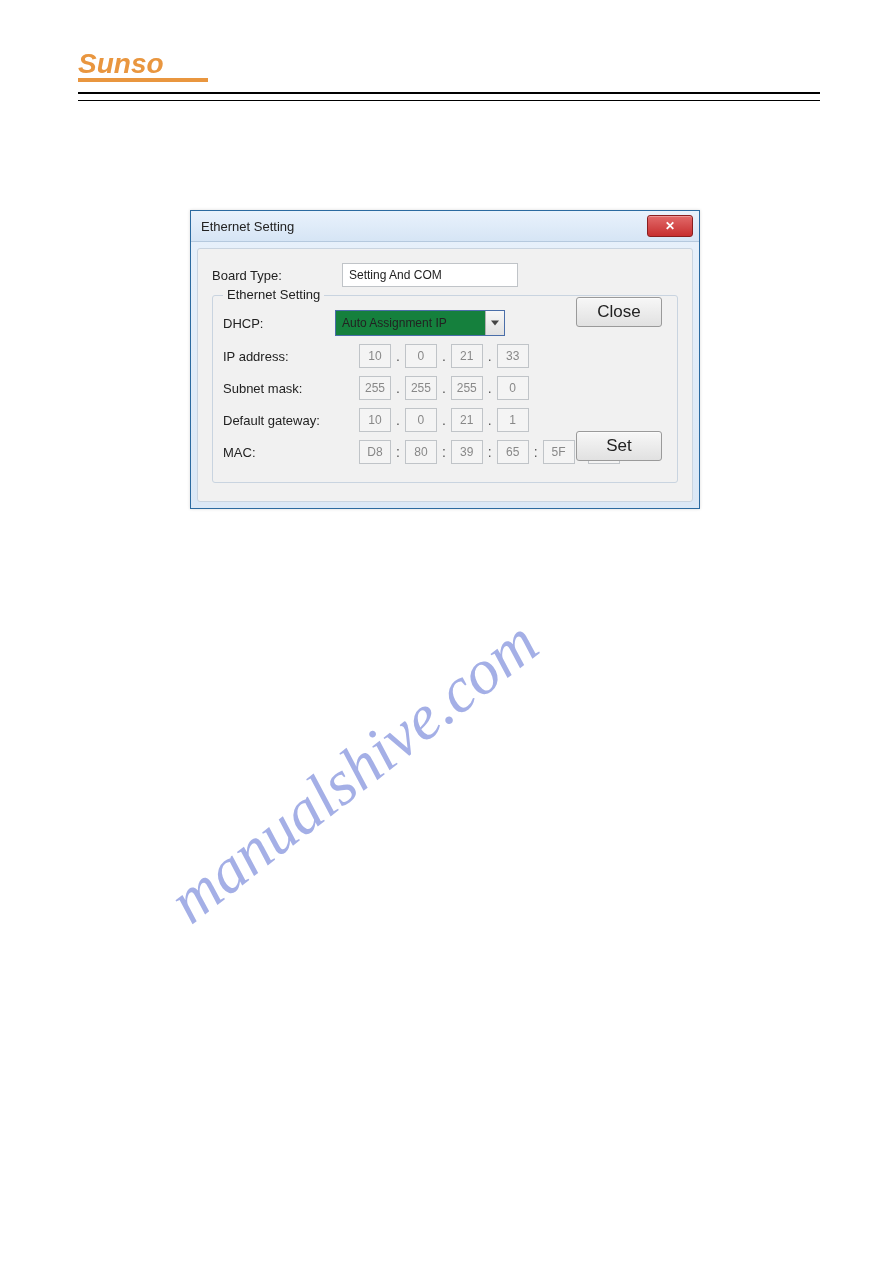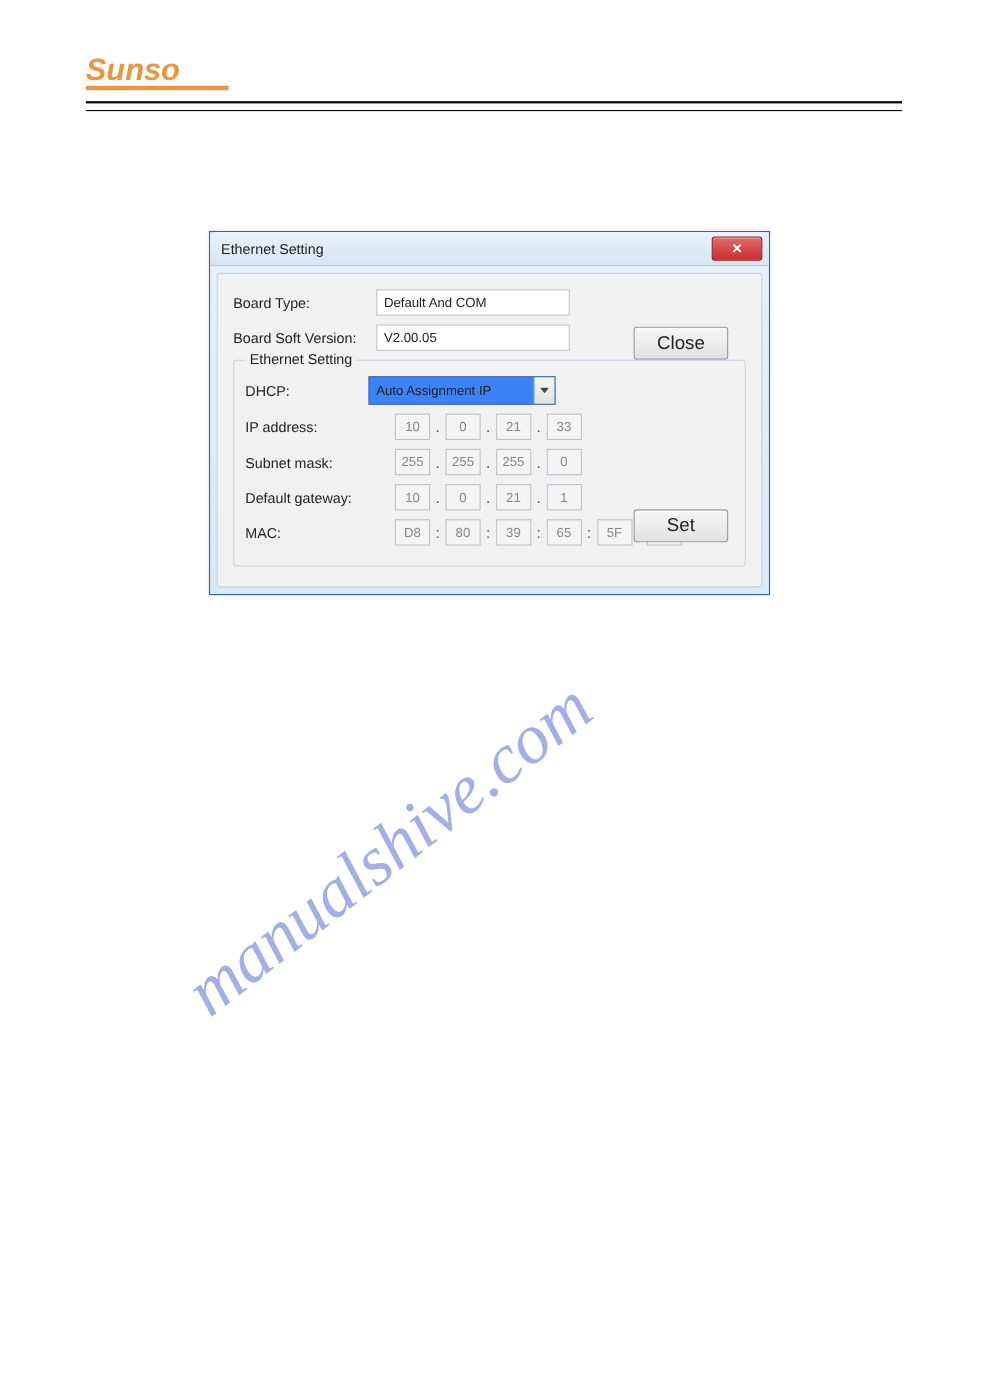--- a/index.html
+++ b/index.html
@@ -134,21 +134,21 @@
     left: 10px;
     background: #f1f1f1;
     padding: 0 4px;
     font-size: 13px;
     color: #222;
   }
   .combo {
     width: 168px;
     height: 24px;
     border: 1px solid #4a6ea9;
-    background: #3b82f6;
+    background: #15803d;
     display: flex;
     align-items: center;
     font-size: 12px;
   }
   .combo-text {
     flex: 1;
     padding: 0 6px;
     color: #222;
     border-right: 1px solid #b0b0b0;
     height: 100%;
@@ -220,27 +220,21 @@
       <span class="titlebar-title">Ethernet Setting</span>
       <div class="close-btn">
         <span class="close-x">✕</span>
       </div>
     </div>
 
     <div class="dialog-body">
       <div class="row">
         <span class="lbl">Board Type:</span>
         <div class="textfield">
-          <span>Default And COM</span>
-        </div>
-      </div>
-      <div class="row">
-        <span class="lbl">Board Soft Version:</span>
-        <div class="textfield">
-          <span>V2.00.05</span>
+          <span>Setting And COM</span>
         </div>
       </div>
 
       <div class="side-btn close-side">
         <span>Close</span>
       </div>
 
       <div class="groupbox">
         <span class="groupbox-title">Ethernet Setting</span>
 

